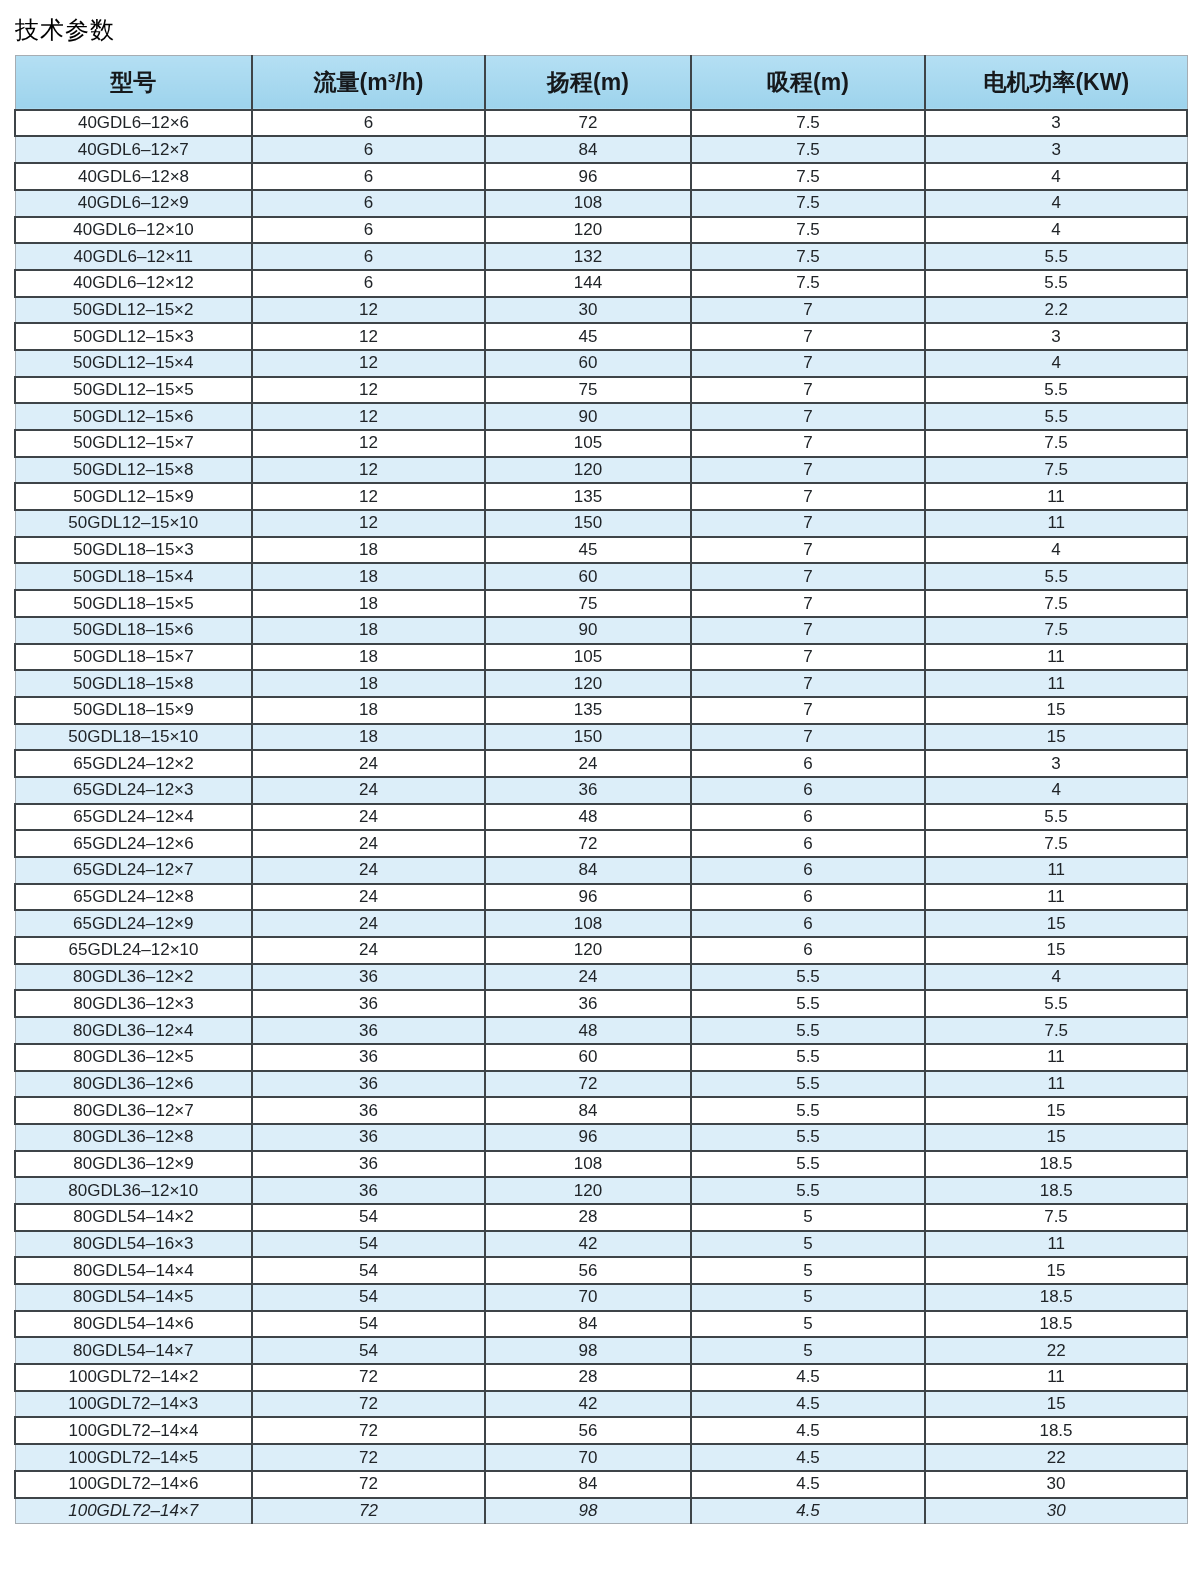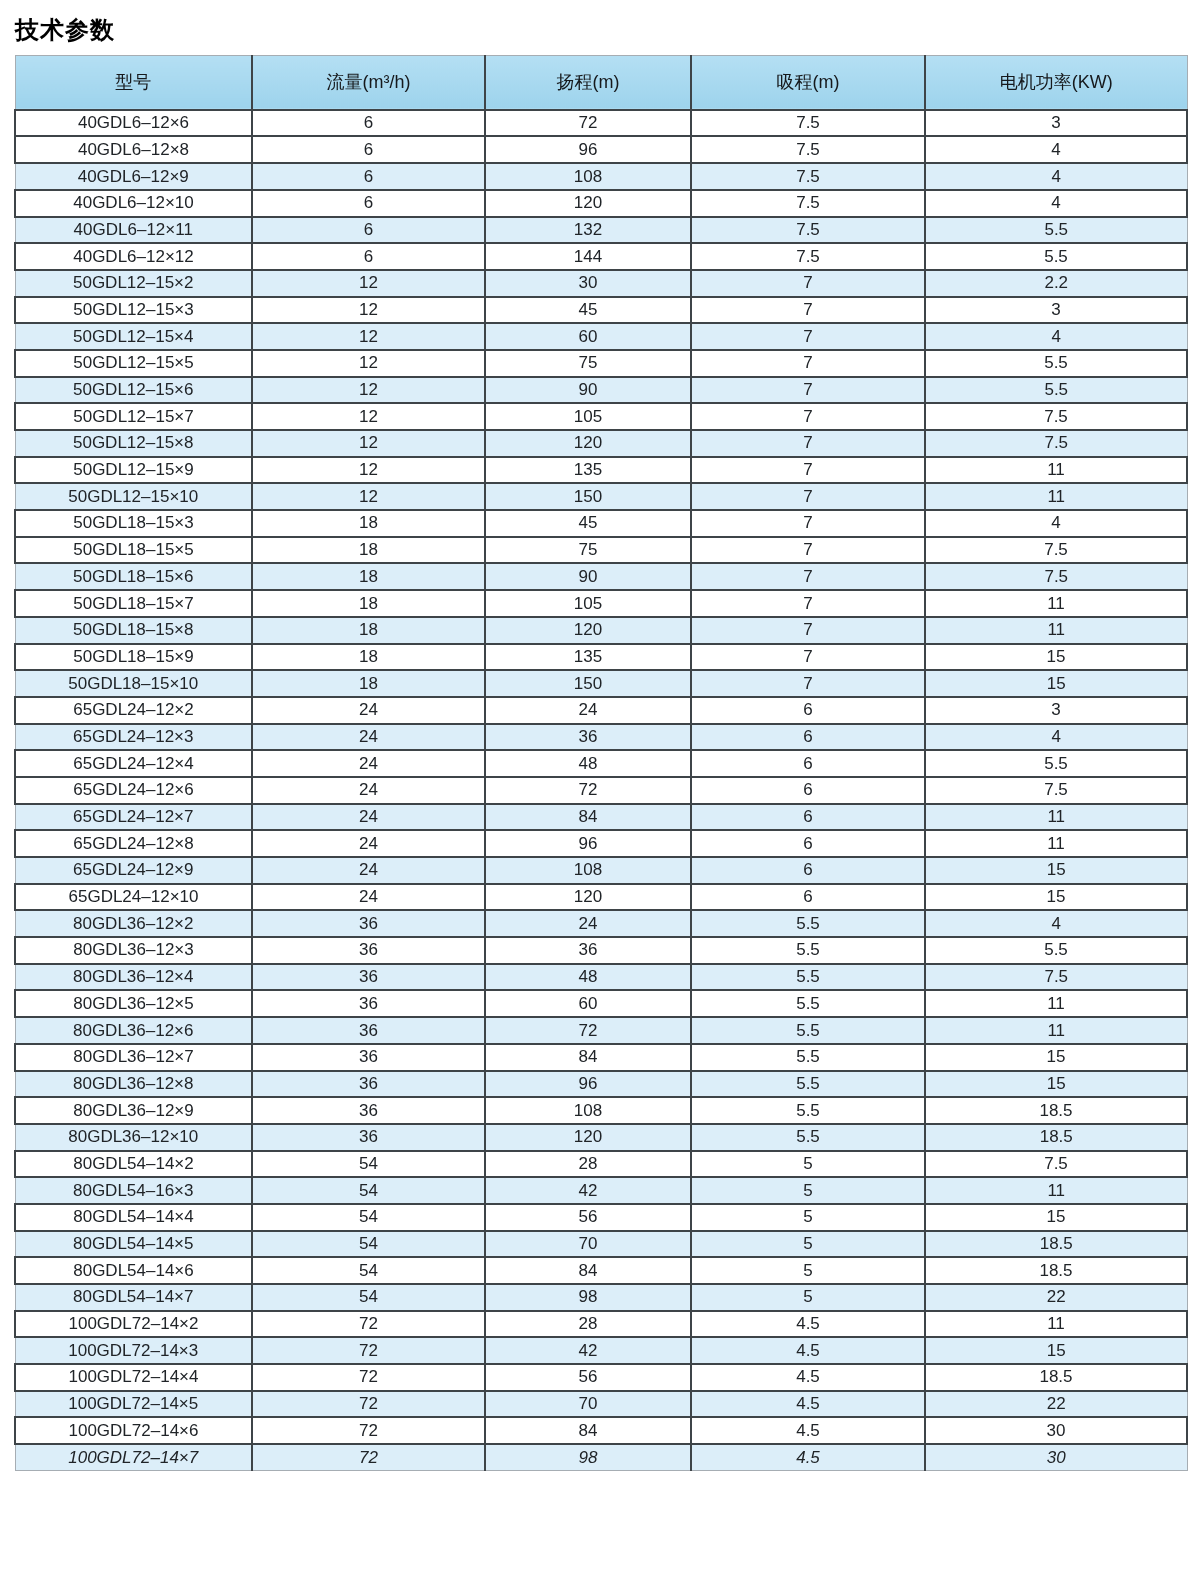--- a/index.html
+++ b/index.html
@@ -10,21 +10,21 @@
   }
   body {
     font-family: "Liberation Sans", "DejaVu Sans", sans-serif;
     color: #1e2226;
     min-height: 1581px;
     box-sizing: border-box;
   }
   .page-title {
     margin: 16px 0 10px 15px;
     font-size: 24px;
-    font-weight: bold;
+    font-weight: normal;
     color: #000000;
     letter-spacing: 1px;
     line-height: 1.2;
   }
   table.spec-table {
     border-collapse: collapse;
     table-layout: fixed;
     width: 1172px;
     margin-left: 14px;
   }
@@ -34,22 +34,22 @@
   }
   th, td {
     padding: 0;
     text-align: center;
     vertical-align: middle;
     overflow: hidden;
     white-space: nowrap;
   }
   thead th {
     height: 53px;
-    font-size: 18px;
-    font-weight: normal;
+    font-size: 23px;
+    font-weight: bold;
     color: #16191c;
     background: linear-gradient(180deg, var(--header-bg-top, #b4dff3) 0%, var(--header-bg-bottom, #9dd3ec) 100%);
     border-left: 2px solid var(--border-dark, #3e4448);
     border-right: 2px solid var(--border-dark, #3e4448);
     border-bottom: 2px solid var(--border-dark, #3e4448);
     border-top: 1px solid var(--border-light, #a6adb3);
   }
   thead th:first-child { border-left: 1px solid var(--border-light, #a6adb3); }
   thead th:last-child  { border-right: 1px solid var(--border-light, #a6adb3); }
   tbody td {
@@ -94,20 +94,27 @@
       </tr>
   </thead>
   <tbody id="table-body">
       <tr class="row-main">
         <td>40GDL6–12×6</td>
         <td>6</td>
         <td>72</td>
         <td>7.5</td>
         <td>3</td>
       </tr>
+      <tr class="row-alt">
+        <td>40GDL6–12×7</td>
+        <td>6</td>
+        <td>84</td>
+        <td>7.5</td>
+        <td>3</td>
+      </tr>
       <tr class="row-main">
         <td>40GDL6–12×8</td>
         <td>6</td>
         <td>96</td>
         <td>7.5</td>
         <td>4</td>
       </tr>
       <tr class="row-alt">
         <td>40GDL6–12×9</td>
         <td>6</td>
@@ -198,20 +205,27 @@
         <td>150</td>
         <td>7</td>
         <td>11</td>
       </tr>
       <tr class="row-main">
         <td>50GDL18–15×3</td>
         <td>18</td>
         <td>45</td>
         <td>7</td>
         <td>4</td>
+      </tr>
+      <tr class="row-alt">
+        <td>50GDL18–15×4</td>
+        <td>18</td>
+        <td>60</td>
+        <td>7</td>
+        <td>5.5</td>
       </tr>
       <tr class="row-main">
         <td>50GDL18–15×5</td>
         <td>18</td>
         <td>75</td>
         <td>7</td>
         <td>7.5</td>
       </tr>
       <tr class="row-alt">
         <td>50GDL18–15×6</td>

